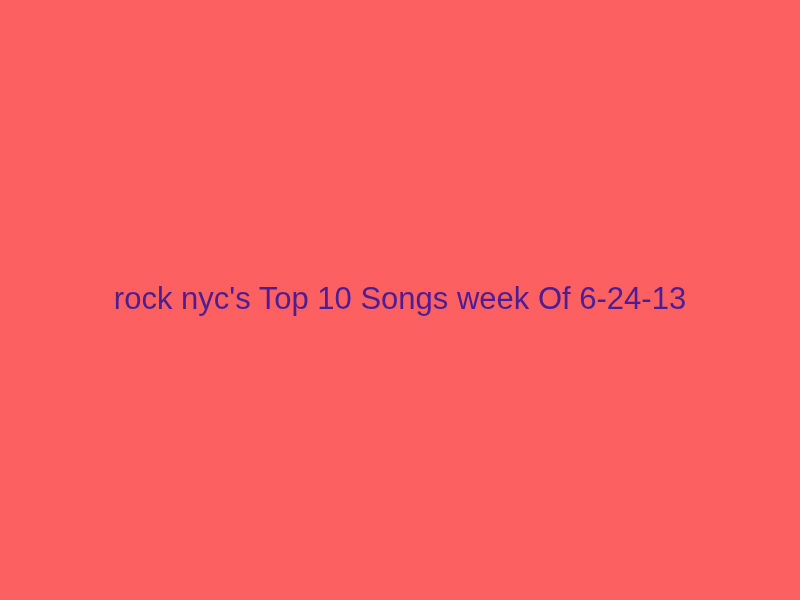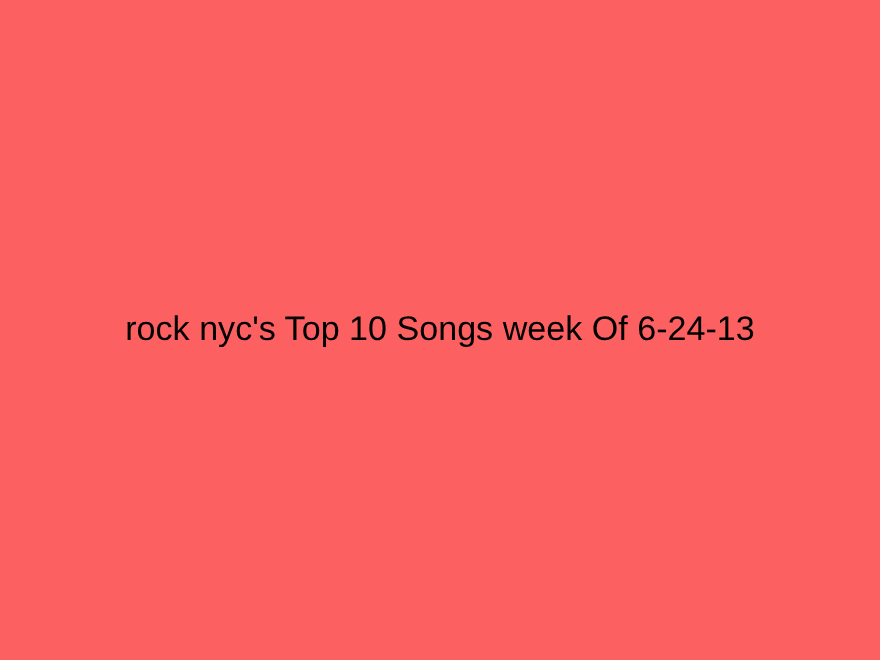--- a/index.html
+++ b/index.html
@@ -24,21 +24,21 @@
     height: 600px;
     background-color: #fc6060;
     display: flex;
     align-items: center;
     justify-content: center;
     box-sizing: border-box;
   }
 
   .headline {
     display: block;
-    color: #000000;
+    color: #4c1d95;
     font-family: "Liberation Sans", sans-serif;
     font-size: 31px;
     font-weight: 400;
     font-style: normal;
     line-height: 1.1;
     letter-spacing: 0px;
     text-align: center;
     white-space: nowrap;
     margin: 0;
     padding: 0;

